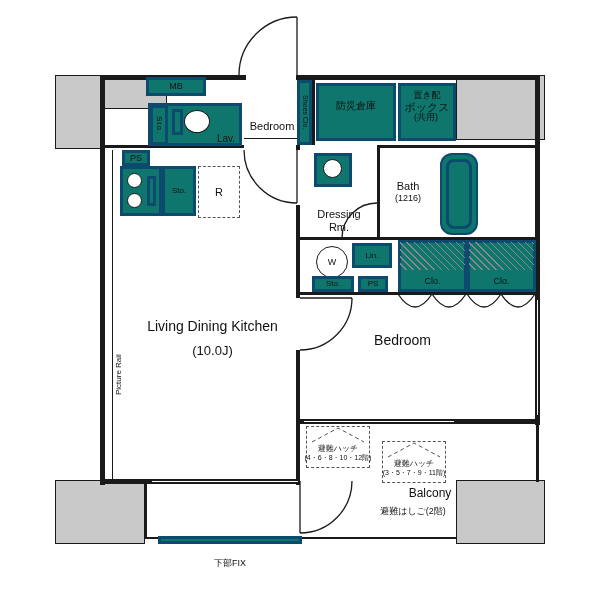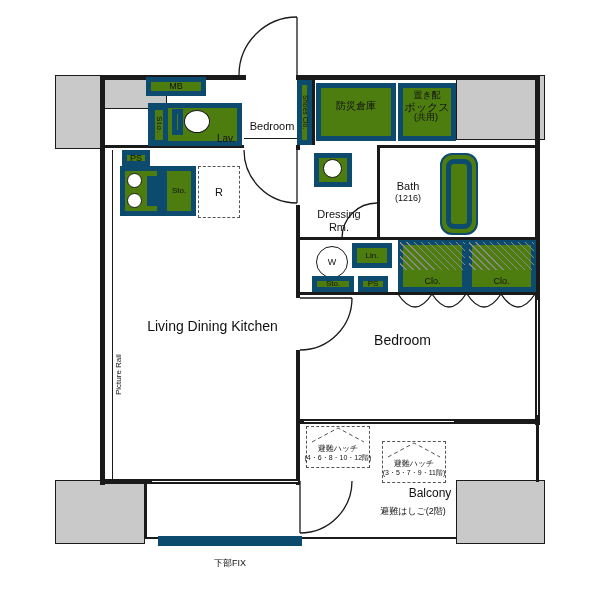--- a/index.html
+++ b/index.html
@@ -2,21 +2,21 @@
 <html><head>
 <meta charset="utf-8">
 <style>
   html,body{margin:0;padding:0;background:#fff;}
   .plan{position:relative;width:600px;height:599px;background:#fff;overflow:hidden;
         font-family:"Liberation Sans","DejaVu Sans",sans-serif;color:#111;}
   .abs{position:absolute;}
   .wall{position:absolute;background:#1a1a1a;}
   .gapw{position:absolute;background:#ffffff;}
   .gray{position:absolute;background:#c9c9c9;border:1px solid #1a1a1a;box-sizing:border-box;}
-  .box{position:absolute;border:5px solid #0c4a6e;background:#4d7c0f;box-sizing:border-box;}
+  .box{position:absolute;border:3px solid #0c4a6e;background:#0f766e;box-sizing:border-box;}
   .dash{position:absolute;border:1px dashed #555;background:transparent;box-sizing:border-box;}
   .lbl{position:absolute;text-align:center;line-height:1.15;white-space:nowrap;}
   .vtxt{writing-mode:vertical-rl;letter-spacing:1px;}
   .circ{position:absolute;border:1px solid #1a1a1a;border-radius:50%;background:#fff;box-sizing:border-box;}
   .hatch{position:absolute;background:repeating-linear-gradient(45deg,transparent 0 4px,#8a8a8a 4px 5px);}
   svg.overlay{position:absolute;left:0;top:0;pointer-events:none;}
   .flexc{display:flex;align-items:center;justify-content:center;}
 </style>
 </head>
 <body>
@@ -116,20 +116,21 @@
   </div>
 
   <div class="box" style="left:398px;top:240px;width:69px;height:52px;"></div>
   <div class="hatch" style="left:400px;top:242px;width:65px;height:28px;"></div>
   <div class="lbl" style="left:398px;top:276px;width:69px;font-size:9px;">Clo.</div>
   <div class="box" style="left:467px;top:240px;width:69px;height:52px;"></div>
   <div class="hatch" style="left:469px;top:242px;width:65px;height:28px;"></div>
   <div class="lbl" style="left:467px;top:276px;width:69px;font-size:9px;">Clo.</div>
 
   <div class="lbl" style="left:105px;top:318px;width:215px;font-size:14px;">Living Dining Kitchen</div>
+  <div class="lbl" style="left:105px;top:344px;width:215px;font-size:13px;">(10.0J)</div>
   <div class="lbl" style="left:325px;top:332px;width:155px;font-size:14px;">Bedroom</div>
 
   <div class="abs" style="left:112px;top:150px;width:1px;height:329px;background:#1a1a1a;"></div>
   <div class="abs flexc" style="left:110px;top:325px;width:16px;height:100px;">
     <span class="lbl" style="position:static;font-size:8px;transform:rotate(-90deg);white-space:nowrap;">Picture Rail</span>
   </div>
 
   <div class="dash" style="left:306px;top:426px;width:64px;height:42px;"></div>
   <div class="lbl" style="left:306px;top:444px;width:64px;font-size:8px;">避難ハッチ</div>
   <div class="lbl" style="left:302px;top:454px;width:72px;font-size:7px;">(4・6・8・10・12階)</div>

